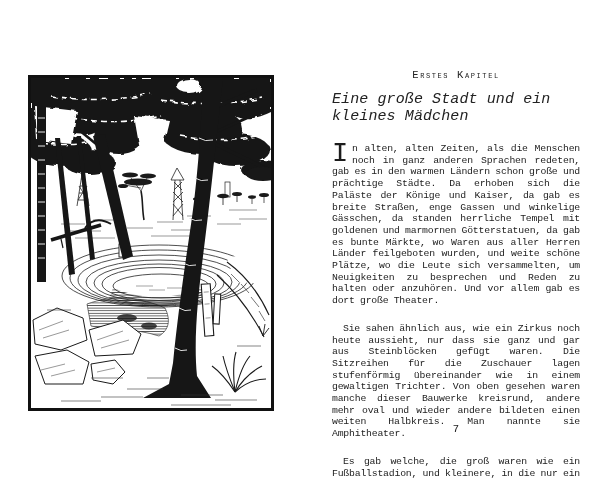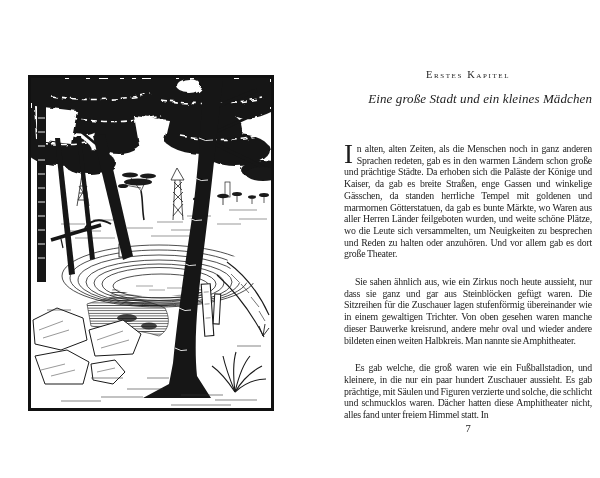--- a/index.html
+++ b/index.html
@@ -17,34 +17,34 @@
   .illustration-frame{
     position:absolute;left:28px;top:75px;
     width:240px;height:330px;
     border:3px solid #111;
     background:#fff;
     box-sizing:content-box;
   }
   .illustration-frame svg{display:block;width:240px;height:330px;}
 
   
-  .right-page{position:absolute;left:344px;top:0;width:248px;height:478px;}
+  .right-page{position:absolute;left:332px;top:0;width:248px;height:478px;font-family:Liberation Mono, monospace;}
   .chapter-heading{
     position:absolute;top:69px;left:0;width:248px;
     text-align:center;
     font-variant:small-caps;
     font-size:10.5px;
     letter-spacing:1.6px;
     color:#222;
   }
   .chapter-title{
     position:absolute;top:91px;left:0;width:248px;
-    text-align:right;
+    text-align:left;
     font-style:italic;
-    font-size:13px;
+    font-size:15px;
     letter-spacing:0.1px;
     color:#222;
   }
   .body-text{
     position:absolute;top:143px;left:0;width:248px;
     font-size:9.8px;
     line-height:11.7px;
     letter-spacing:-0.2px;
     word-spacing:-0.4px;
     text-align:justify;

